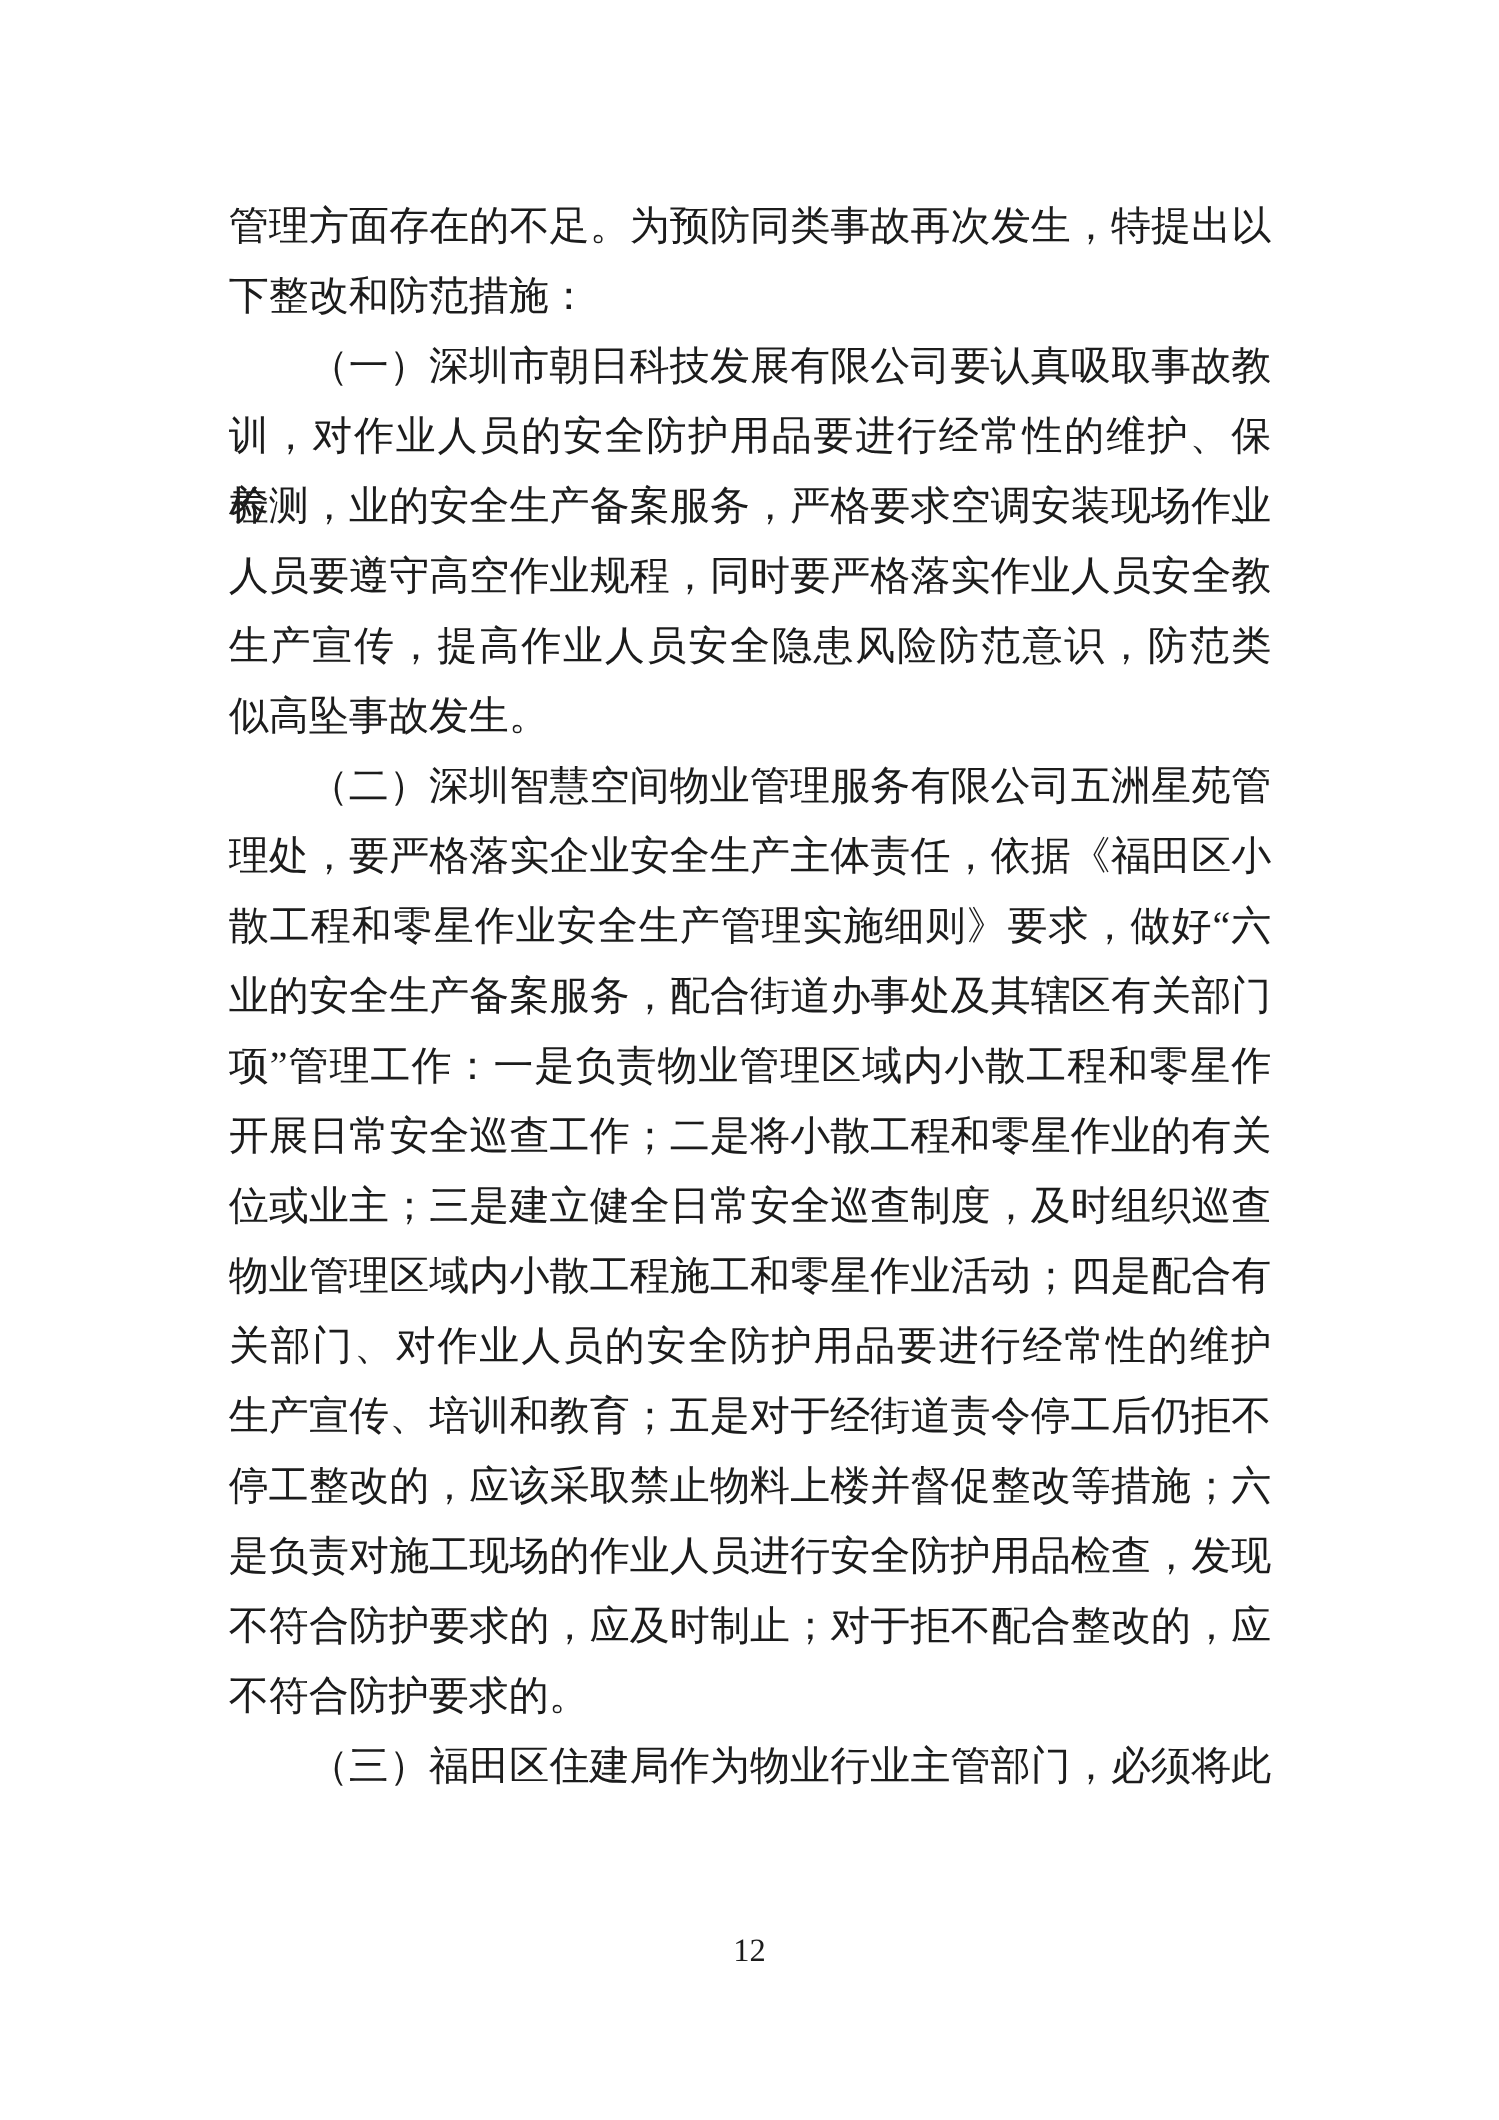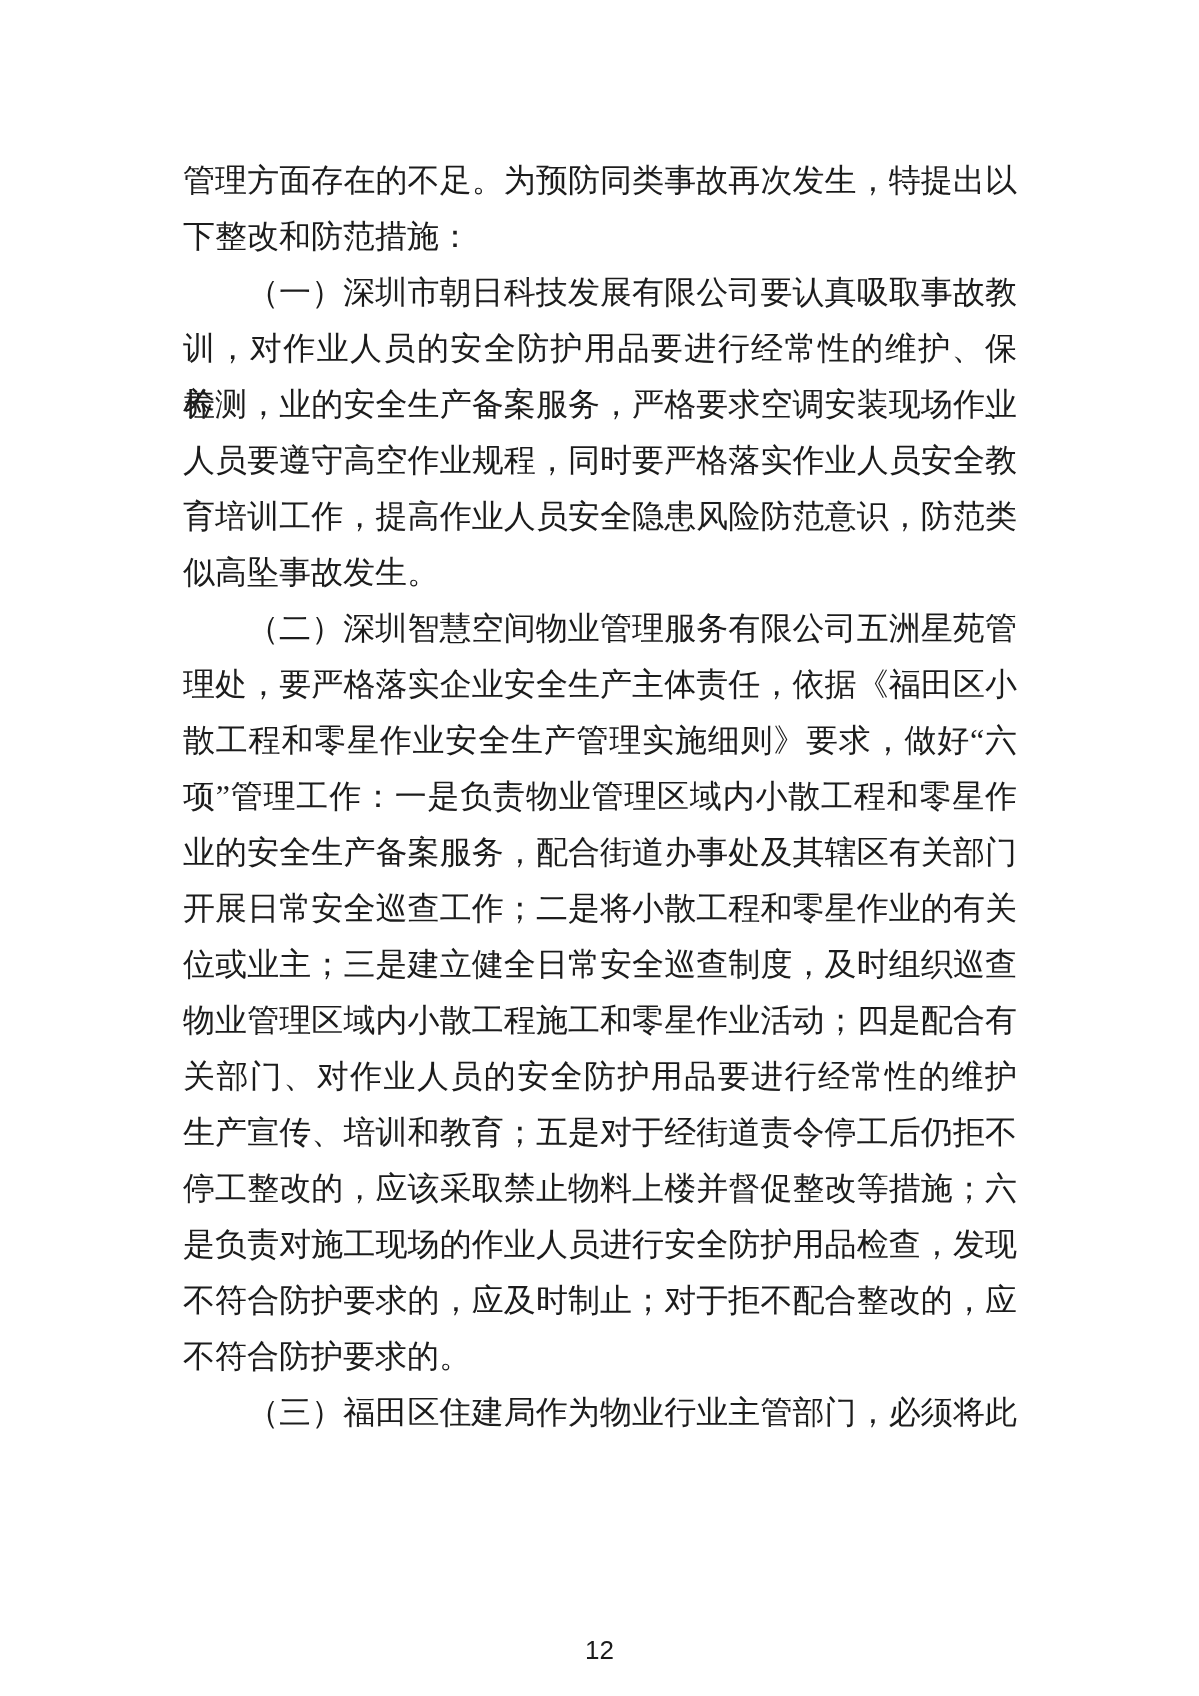--- a/index.html
+++ b/index.html
@@ -32,48 +32,48 @@
   .line.full {
     text-align: justify;
     text-align-last: justify;
     text-justify: inter-character;
   }
   .line.indent {
     padding-left: 64px;
   }
   .page-number {
     position: absolute;
-    top: 1634px;
+    top: 1545px;
     left: 0;
     width: 100%;
     text-align: center;
     font-size: 26px;
     line-height: 32px;
     color: #1c1c1c;
-    font-family: Liberation Sans, sans-serif;
+    font-family: Liberation Serif, serif;
   }
 </style>
 </head>
 <body>
 
 <div class="page">
   <div class="text-block">
     <div class="line full">管理方面存在的不足。为预防同类事故再次发生，特提出以</div>
     <div class="line">下整改和防范措施：</div>
     <div class="line full indent">（一）深圳市朝日科技发展有限公司要认真吸取事故教</div>
     <div class="line full">训，对作业人员的安全防护用品要进行经常性的维护、保养、</div>
     <div class="line full">检测，业的安全生产备案服务，严格要求空调安装现场作业</div>
     <div class="line full">人员要遵守高空作业规程，同时要严格落实作业人员安全教</div>
-    <div class="line full">育培训工作，提高作业人员安全隐患风险防范意识，防范类</div>
+    <div class="line full">生产宣传，提高作业人员安全隐患风险防范意识，防范类</div>
     <div class="line">似高坠事故发生。</div>
     <div class="line full indent">（二）深圳智慧空间物业管理服务有限公司五洲星苑管</div>
     <div class="line full">理处，要严格落实企业安全生产主体责任，依据《福田区小</div>
     <div class="line full">散工程和零星作业安全生产管理实施细则》要求，做好“六</div>
+    <div class="line full">业的安全生产备案服务，配合街道办事处及其辖区有关部门</div>
     <div class="line full">项”管理工作：一是负责物业管理区域内小散工程和零星作</div>
-    <div class="line full">业的安全生产备案服务，配合街道办事处及其辖区有关部门</div>
     <div class="line full">开展日常安全巡查工作；二是将小散工程和零星作业的有关</div>
     <div class="line full">位或业主；三是建立健全日常安全巡查制度，及时组织巡查</div>
     <div class="line full">物业管理区域内小散工程施工和零星作业活动；四是配合有</div>
     <div class="line full">关部门、对作业人员的安全防护用品要进行经常性的维护</div>
     <div class="line full">生产宣传、培训和教育；五是对于经街道责令停工后仍拒不</div>
     <div class="line full">停工整改的，应该采取禁止物料上楼并督促整改等措施；六</div>
     <div class="line full">是负责对施工现场的作业人员进行安全防护用品检查，发现</div>
     <div class="line full">不符合防护要求的，应及时制止；对于拒不配合整改的，应</div>
     <div class="line">不符合防护要求的。</div>
     <div class="line full indent">（三）福田区住建局作为物业行业主管部门，必须将此</div>

